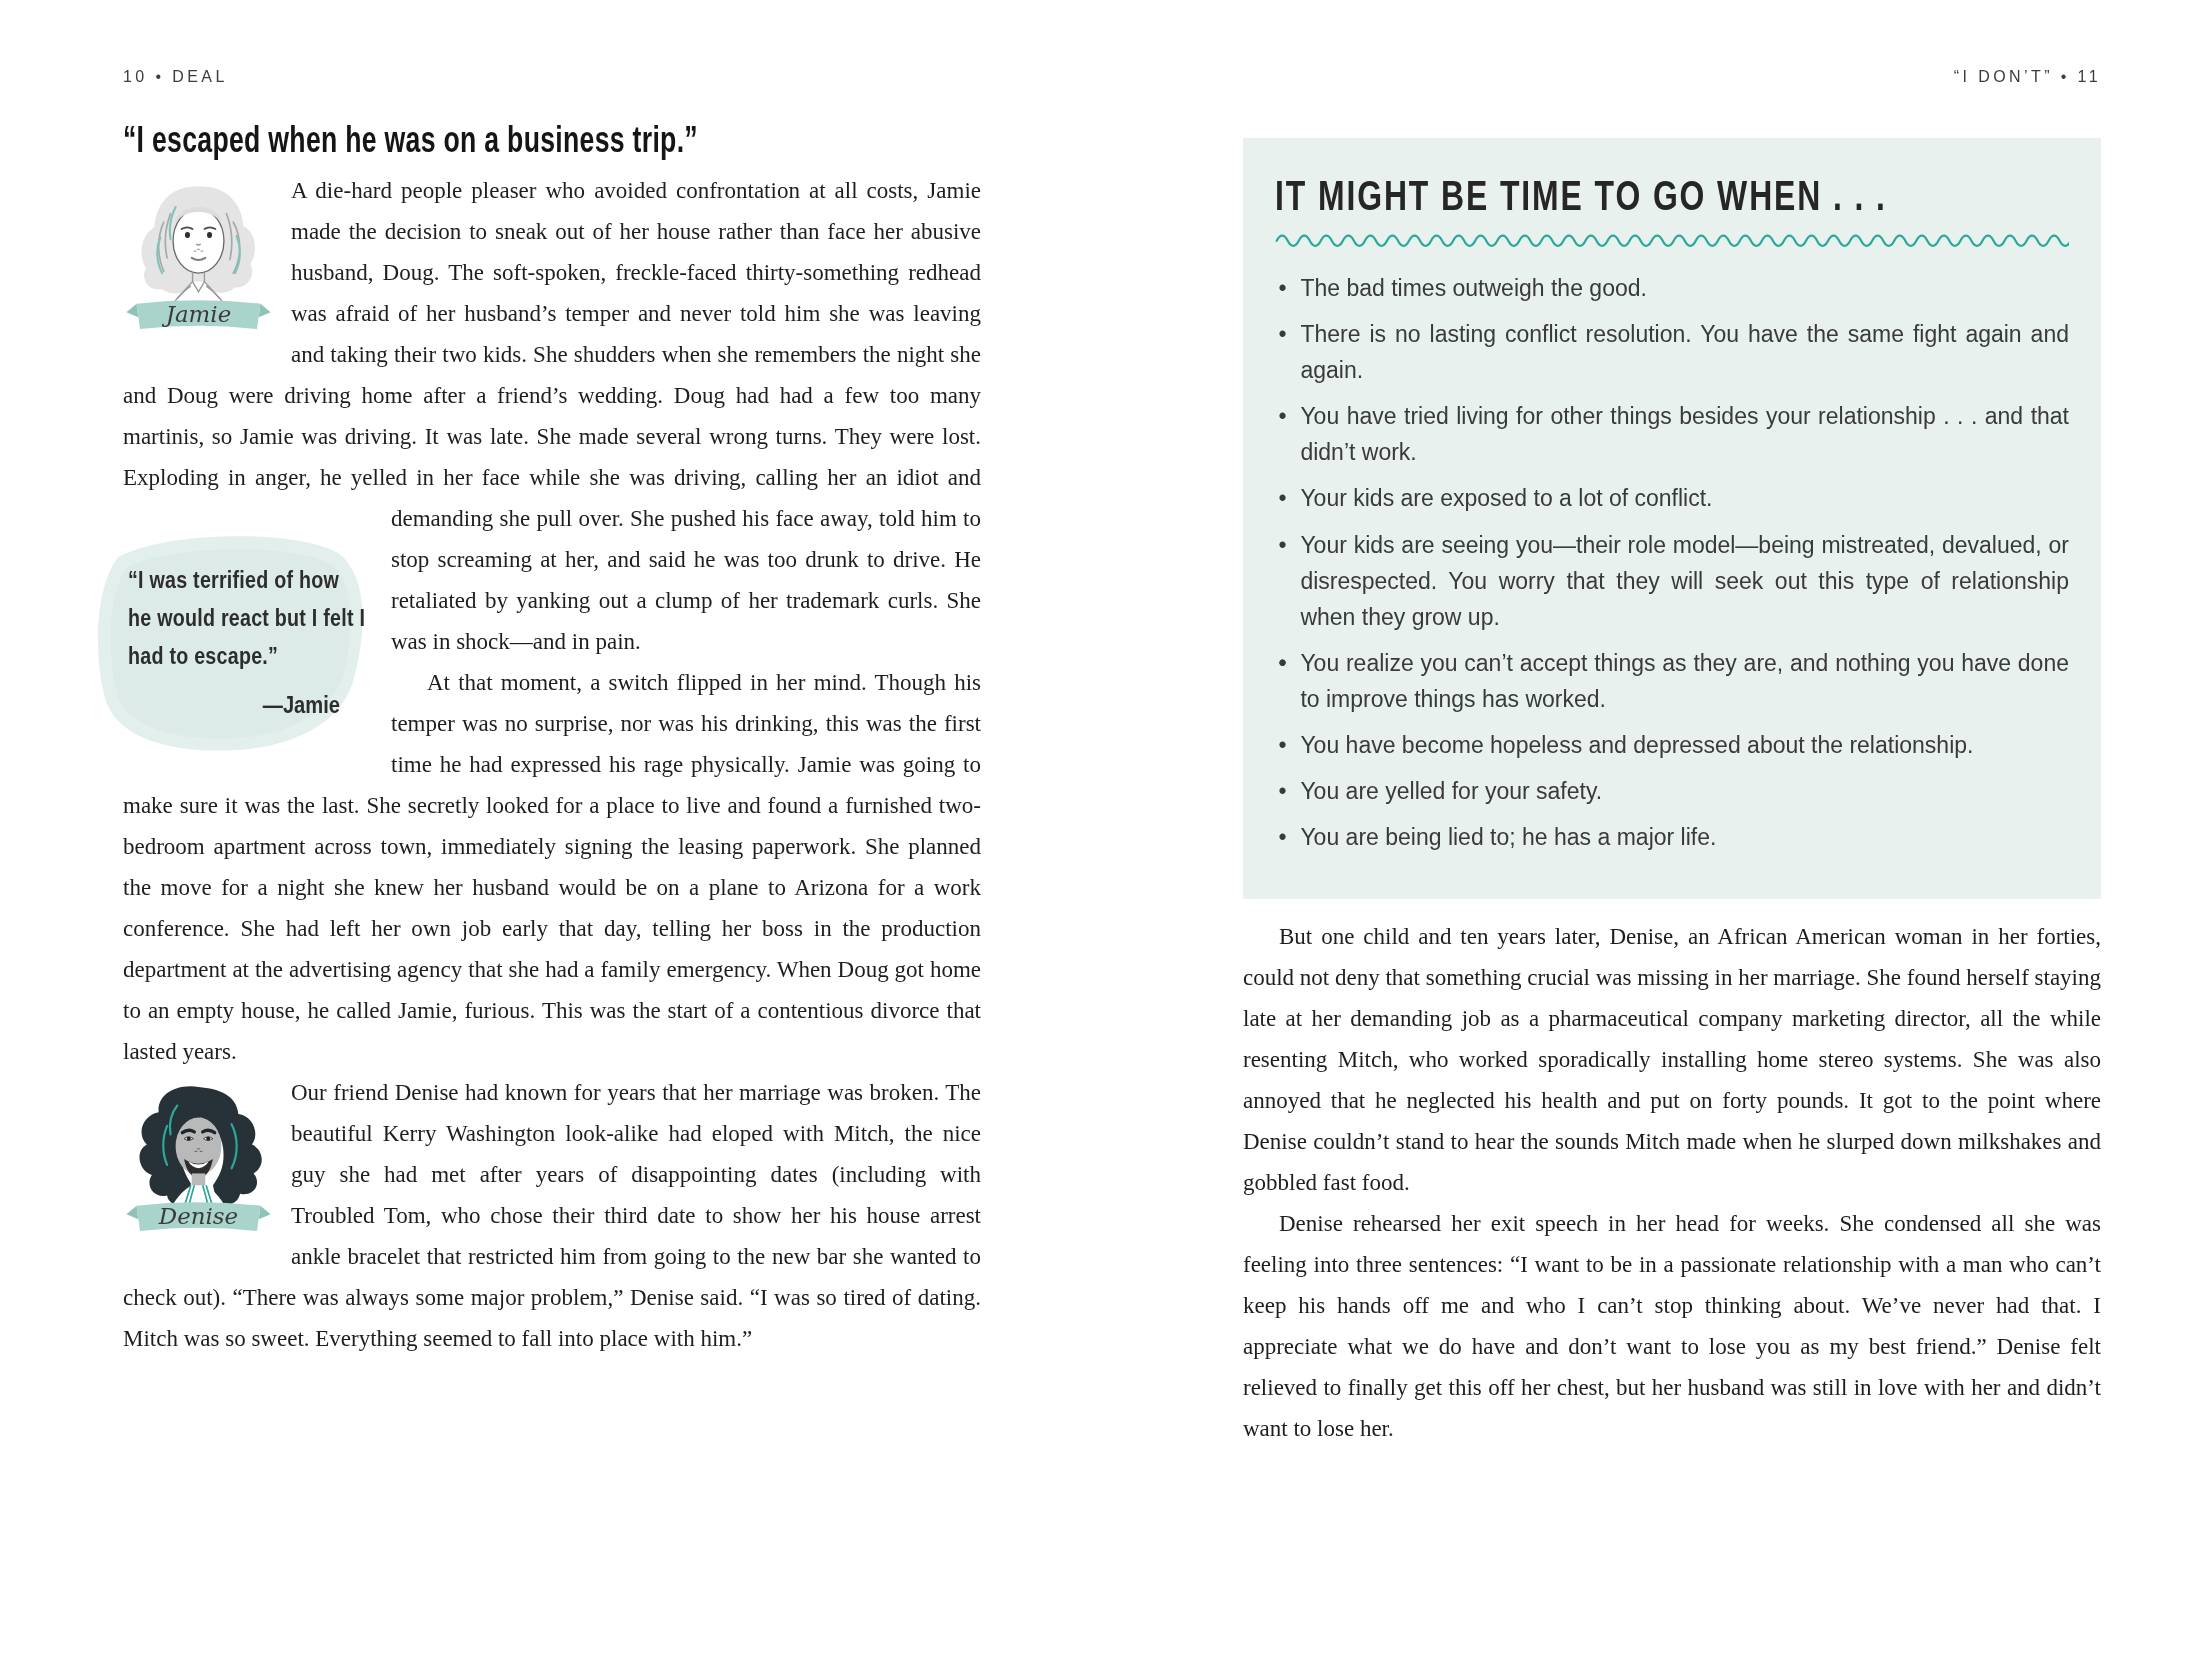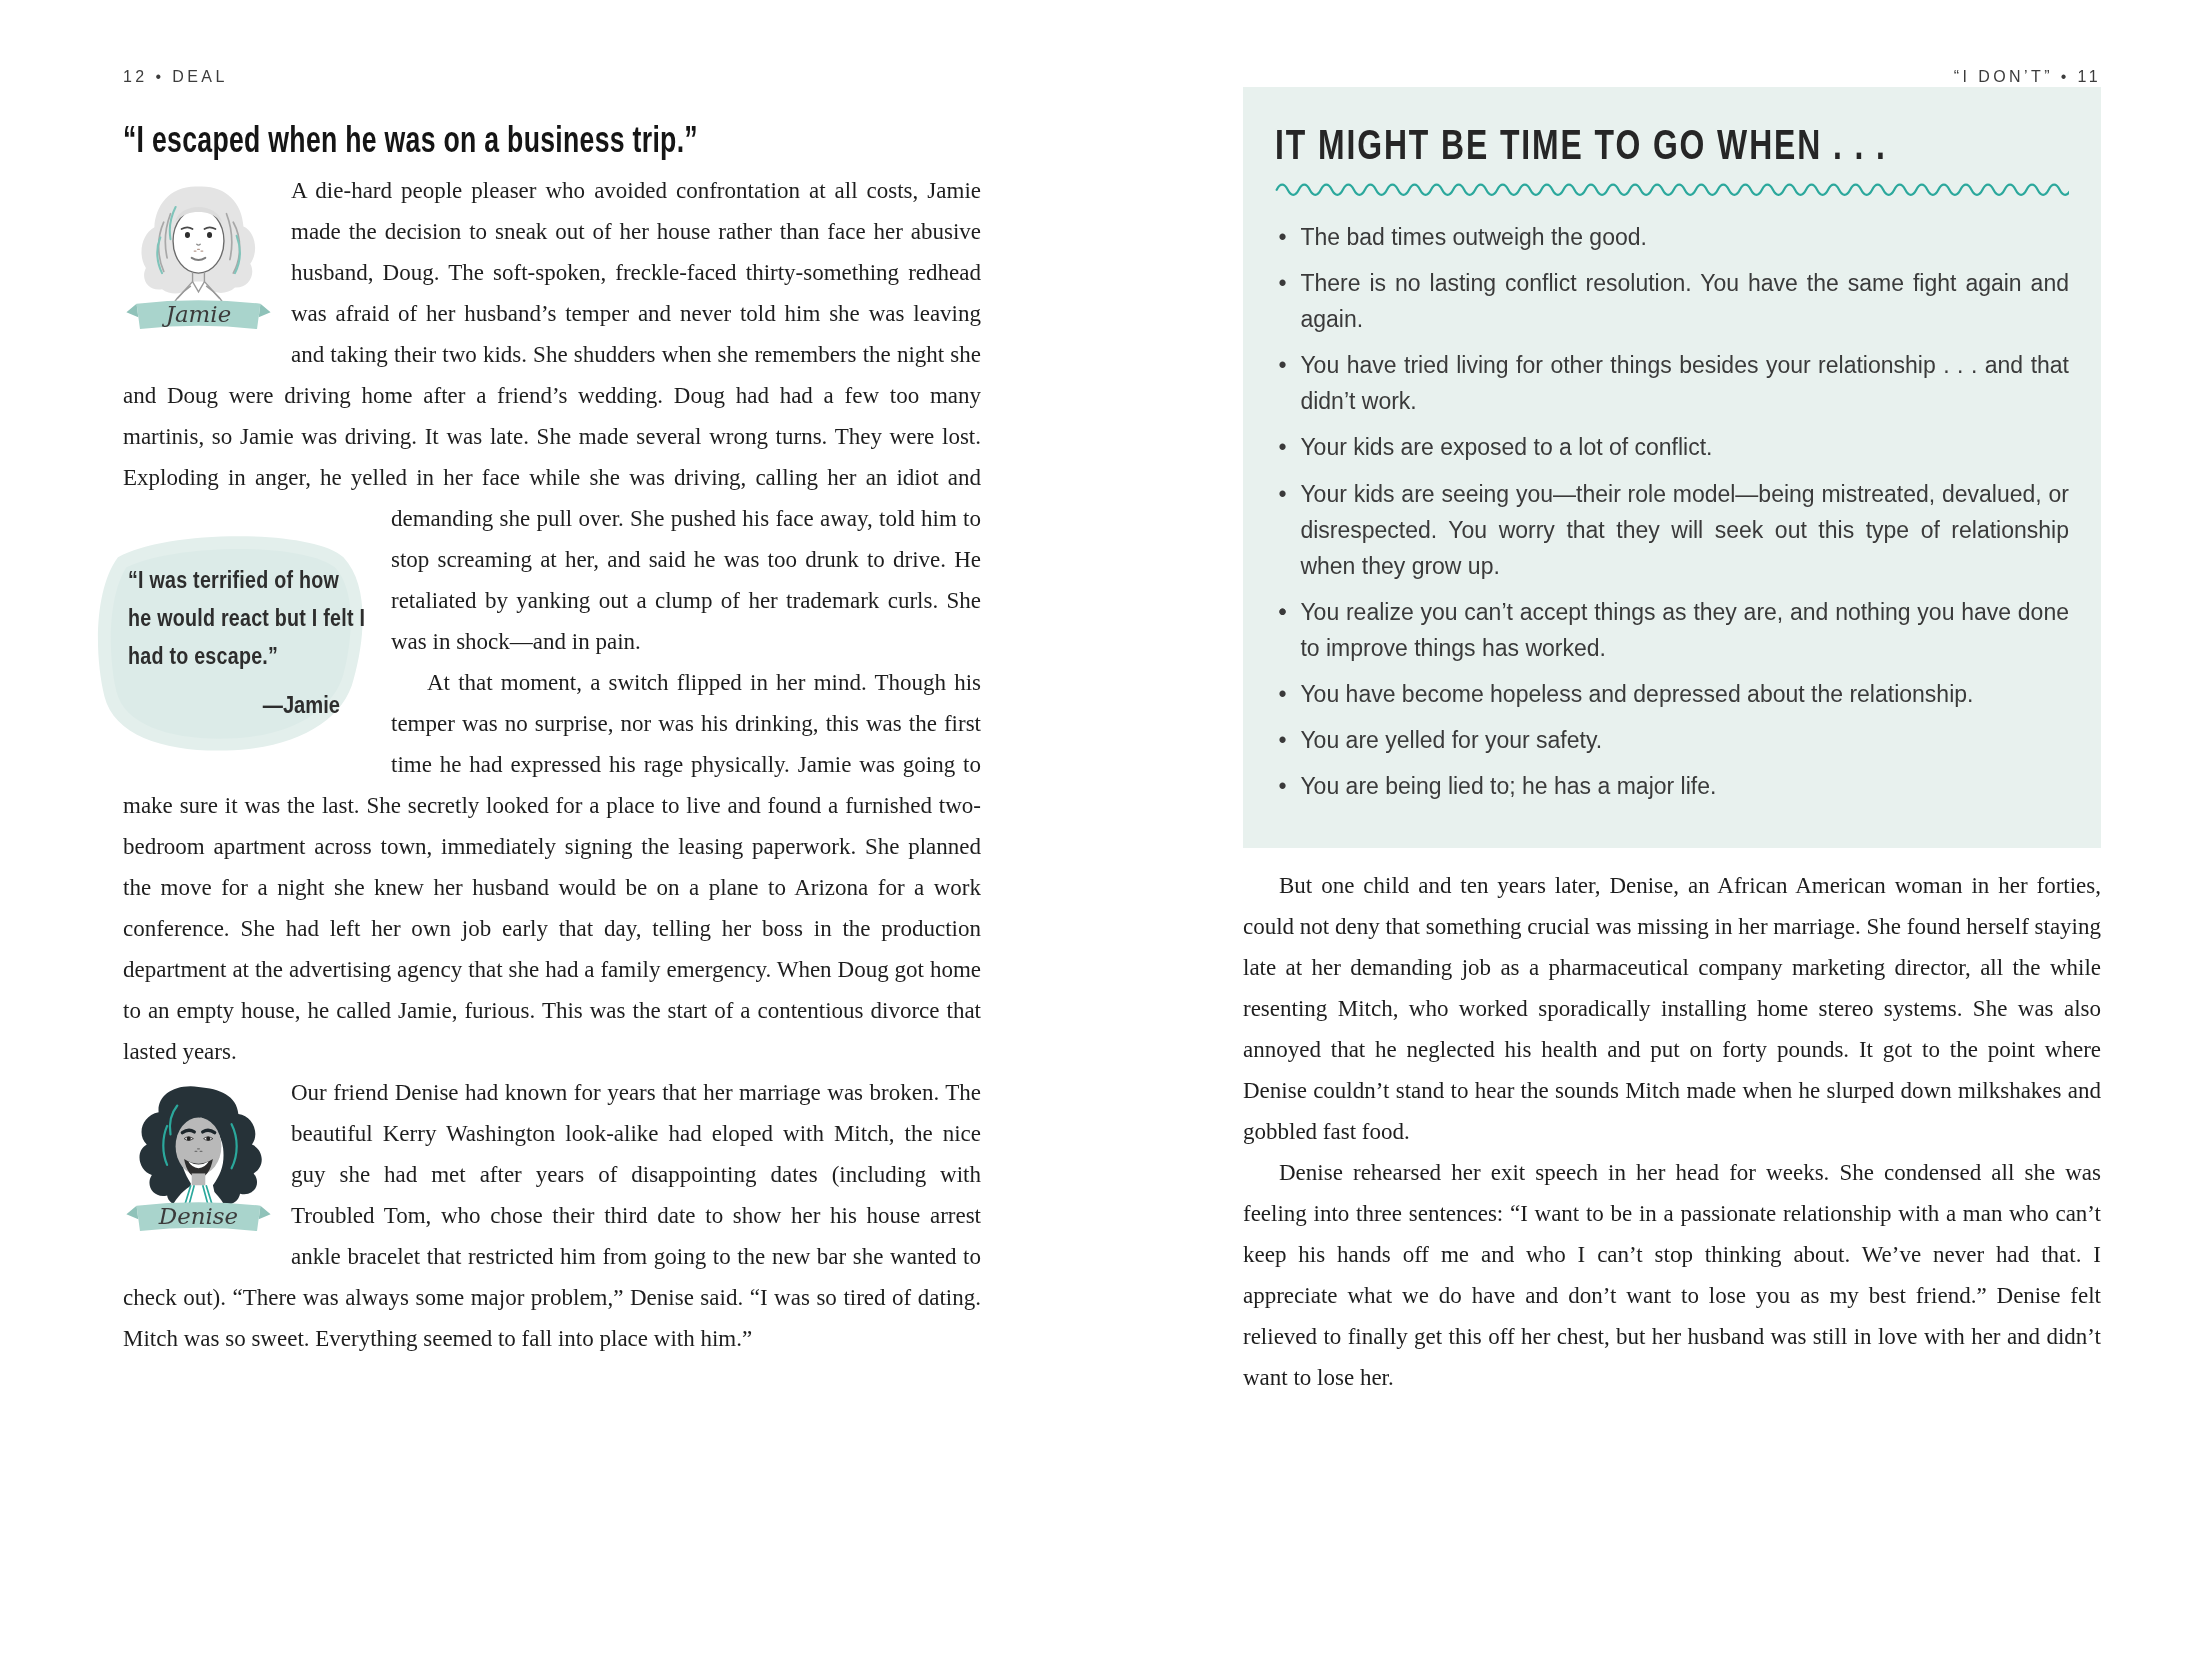--- a/index.html
+++ b/index.html
@@ -34,39 +34,39 @@
                    position:relative;display:block;text-indent:0;}
   .pq-splash{position:absolute;left:0;top:0;width:100%;height:100%;}
   .pq-text{position:absolute;left:39px;top:53px;width:299px;display:block;
       font-family:"Liberation Sans",sans-serif;font-weight:700;font-size:24.6px;line-height:38px;
       color:#2d2d2d;letter-spacing:0.3px;transform:scaleX(.8);transform-origin:left top;text-align:left;}
   .pq-attr{position:absolute;right:29px;top:176px;display:block;
       font-family:"Liberation Sans",sans-serif;font-weight:700;font-size:24px;color:#2d2d2d;
       transform:scaleX(.84);transform-origin:right top;}
 
   
-  .checkbox-panel{background:#e8f1ee;padding:29px 32px 34px 32px;box-sizing:border-box;}
+  .checkbox-panel{margin-top:51px;background:#e8f1ee;padding:29px 32px 34px 32px;box-sizing:border-box;}
   .panel-title{line-height:1;margin:8.5px 0 1.7px;}
   .panel-title .condensed-title{display:inline-block;transform:scaleX(.76);transform-origin:left bottom;
       font-family:"Liberation Sans",sans-serif;font-weight:700;font-size:42px;letter-spacing:2.5px;
       color:#262626;white-space:nowrap;}
   .wave{display:block;margin:17px 0 22px;width:794px;height:13.6px;}
   .bullet-list{font-family:"Liberation Sans",sans-serif;font-size:23px;line-height:36px;color:#3a3a3a;}
   .bullet-item{position:relative;padding-left:25.4px;margin-bottom:10.2px;text-align:justify;}
   .bullet-dot{position:absolute;left:3.4px;top:0;}
   .after-box{margin-top:17px;}
   .clear{clear:both;}
 </style>
 </head>
 <body>
 
 <div class="spread">
 
   <div class="page page-left">
-    <div class="running-head rh-left">12 • DEAL</div>
+    <div class="running-head rh-left">10 • DEAL</div>
 
     <h1 class="headline"><span class="condensed">“I escaped when he was on a business trip.”</span></h1>
 
     <div>
 
       <div class="portrait-float">
         <svg viewBox="0 0 178 186" width="151" height="158">
           <path d="M89 10 C56 8 38 32 37 58 C22 66 17 90 27 106 C20 120 31 134 46 131 C60 141 80 135 84 122 L94 122 C99 136 120 140 132 129 C148 130 157 113 150 101 C161 86 155 62 142 57 C140 28 120 8 89 10 Z" fill="#e4e4e4"></path>
           <path d="M48 52 C40 70 40 92 48 110 M130 52 C140 70 140 94 130 112 M56 42 C50 58 48 76 52 94 M122 42 C128 58 130 78 126 96" stroke="#a8a8a8" stroke-width="2" fill="none" stroke-linecap="round"></path>
           <path d="M44 70 C38 84 40 100 46 112 M134 68 C140 84 138 100 132 112 M62 34 C56 46 54 60 56 72" stroke="#7fc4ba" stroke-width="2.4" fill="none" stroke-linecap="round"></path>

